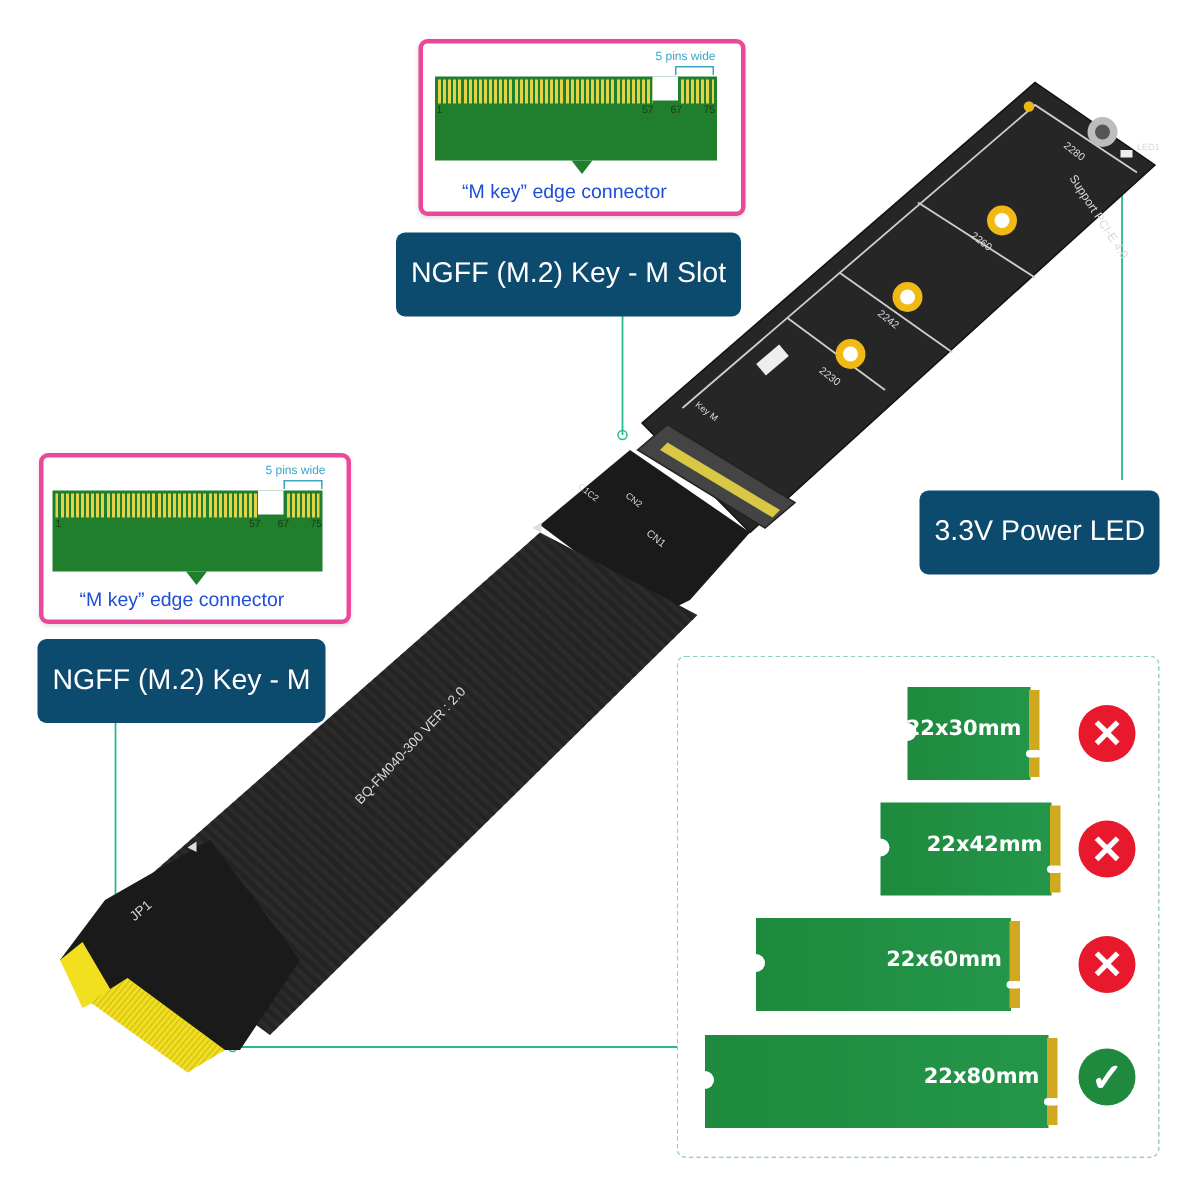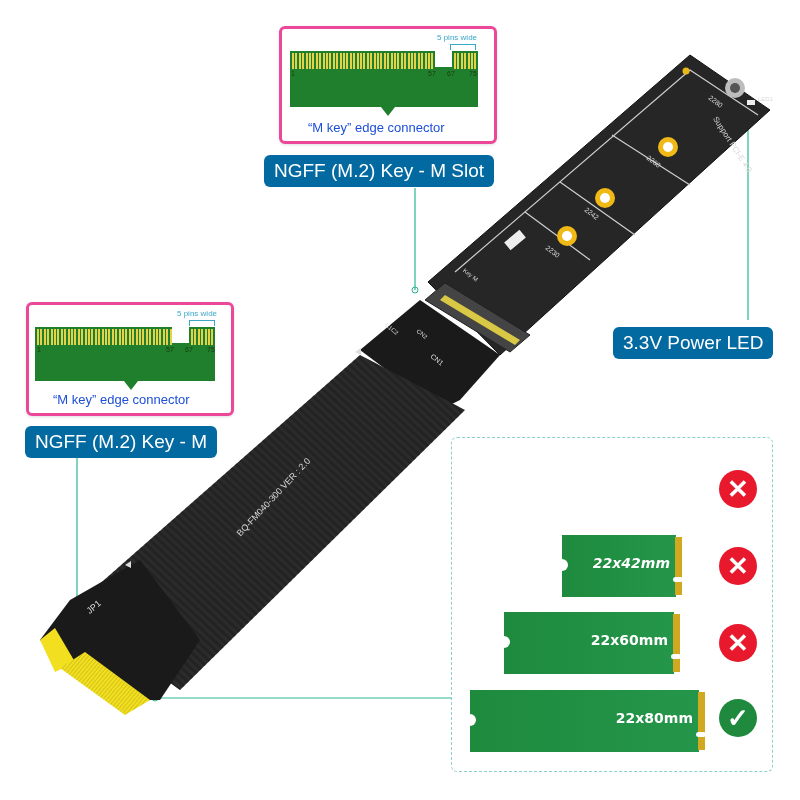--- a/index.html
+++ b/index.html
@@ -6,21 +6,21 @@
   body{width:800px;height:800px;position:relative;overflow:hidden;font-family:"Liberation Sans",sans-serif;}
   .abs{position:absolute;}
   .card{position:absolute;background:#fff;border:3px solid #ec4899;border-radius:6px;box-shadow:0 1px 3px rgba(0,0,0,0.12);}
   .edge{position:absolute;background:#1f7f2c;}
   .pins{position:absolute;background:repeating-linear-gradient(90deg,#e2d34a 0 2px,#1f7f2c 2px 3.4px);}
   .pin-num{position:absolute;font-size:7px;color:#1b3b12;}
   .pins-wide{position:absolute;font-size:8px;color:#3aa6c8;}
   .bracket{position:absolute;border:1px solid #3aa6c8;border-bottom:none;height:5px;}
   .caption{position:absolute;font-size:13px;color:#1d4ed8;white-space:nowrap;}
   .notch{position:absolute;width:0;height:0;border-left:7px solid transparent;border-right:7px solid transparent;border-top:9px solid #1f7f2c;}
-  .tag{position:absolute;background:#0369a1;color:#fff;border-radius:6px;font-size:19px;padding:4px 10px;white-space:nowrap;line-height:24px;}
+  .tag{position:absolute;background:#0c4a6e;color:#fff;border-radius:6px;font-size:19px;padding:16px 10px;white-space:nowrap;line-height:24px;}
   .panel{position:absolute;left:451px;top:437px;width:320px;height:333px;border:1px dashed #8fcfc9;border-radius:6px;}
   .ssd{position:absolute;height:62px;background:linear-gradient(90deg,#1e8a3d,#24964a);}
   .ssd .gold{position:absolute;right:-6px;top:2px;width:7px;height:58px;background:#d0a921;}
   .ssd .hole{position:absolute;left:-6px;top:24px;width:12px;height:12px;border-radius:50%;background:#fff;}
   .ssd .key{position:absolute;right:-7px;top:42px;width:10px;height:5px;border-radius:3px;background:#fff;}
   .ssd .lbl{position:absolute;right:6px;top:20px;color:#fff;font-weight:bold;font-size:14px;font-family:"DejaVu Sans",sans-serif;}
   .status{position:absolute;width:38px;height:38px;border-radius:50%;display:flex;align-items:center;justify-content:center;color:#fff;font-size:26px;font-weight:bold;}
   .bad{background:#e8192c;}
   .good{background:#1f8a3e;}
   .board-text{position:absolute;color:#d9d9d9;font-size:8px;white-space:nowrap;}
@@ -125,23 +125,29 @@
   <div class="pin-num" style="left:178px;top:41px;">75</div>
   <div class="notch" style="left:95px;top:76px;"></div>
   <div class="caption" style="left:24px;top:87px;">“M key”  edge connector</div>
 </div>
 
 <div class="tag" style="left:264px;top:155px;">NGFF (M.2) Key - M Slot</div>
 <div class="tag" style="left:25px;top:426px;">NGFF (M.2) Key - M</div>
 <div class="tag" style="left:613px;top:327px;">3.3V Power LED</div>
 
 <div class="panel">
+  <div class="ssd" style="left:153px;top:20px;width:82px;">
+    <div class="hole"></div>
+    <div class="gold"></div>
+    <div class="key"></div>
+    <div class="lbl">22x30mm</div>
+  </div>
   <div class="status bad" style="left:267px;top:32px;">✕</div>
 
-  <div class="ssd" style="left:110px;top:97px;width:114px;font-style:italic;">
+  <div class="ssd" style="left:135px;top:97px;width:114px;">
     <div class="hole"></div>
     <div class="gold"></div>
     <div class="key"></div>
     <div class="lbl">22x42mm</div>
   </div>
   <div class="status bad" style="left:267px;top:109px;">✕</div>
 
   <div class="ssd" style="left:52px;top:174px;width:170px;">
     <div class="hole"></div>
     <div class="gold"></div>

